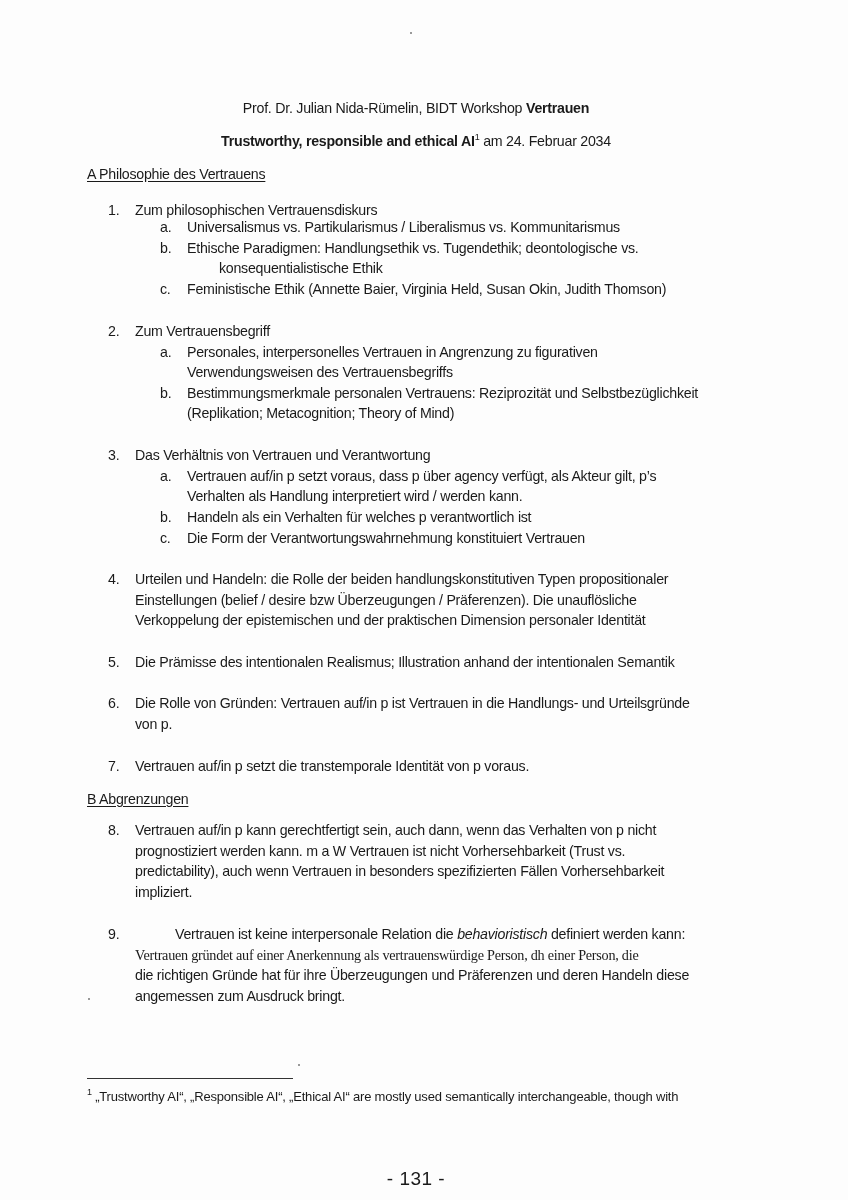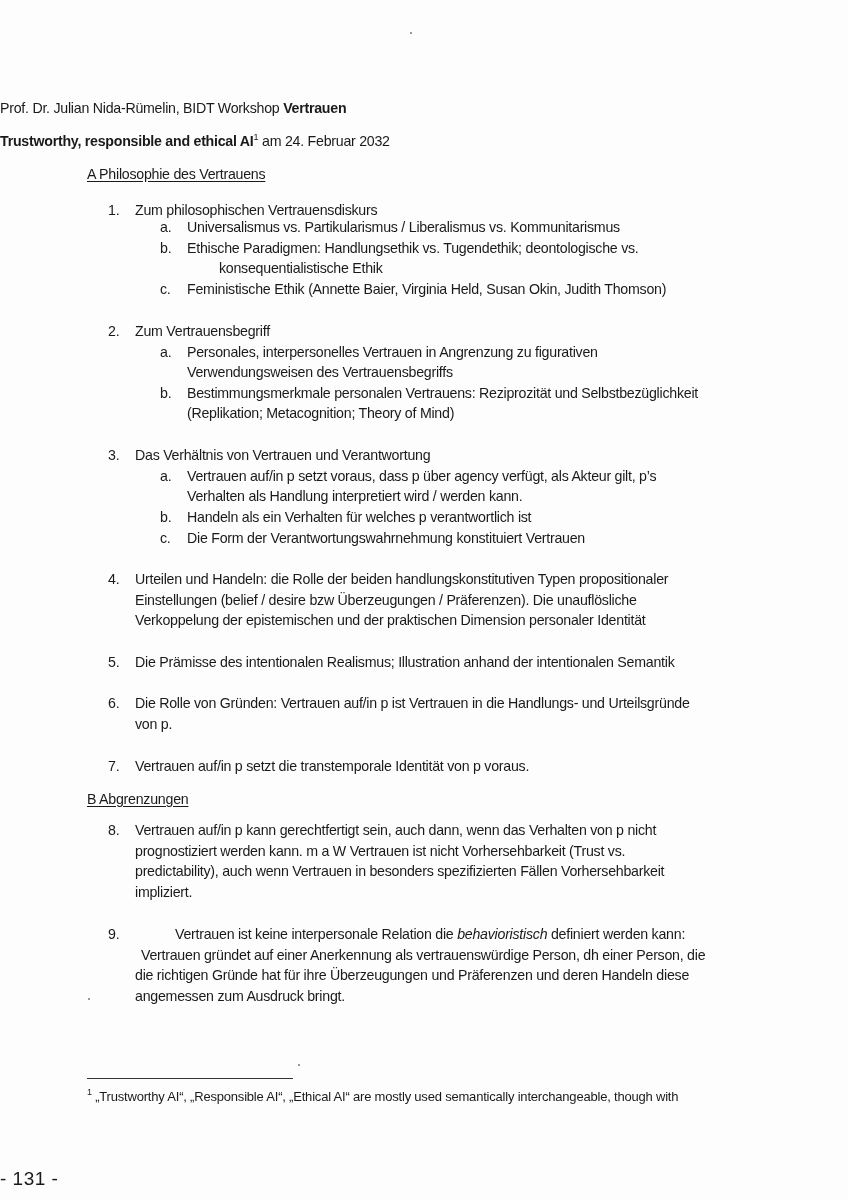--- a/index.html
+++ b/index.html
@@ -7,38 +7,38 @@
       width: 848px; height: 1200px;
       background: #fdfdfd;
       font-family: "Liberation Sans", sans-serif;
       color: #1a1a1a;
       position: relative;
       overflow: hidden;
     }
     .page { position: absolute; left: 0; top: 0; width: 848px; height: 1200px; }
     .abs { position: absolute; white-space: nowrap; }
     .t { font-size: 14.2px; letter-spacing: -0.25px; line-height: 20.5px; }
-    .center { left: 0; width: 832px; }
+    .center { left: 0; width: 832px; text-align: center; }
     .bold { font-weight: bold; }
     .u { text-decoration: underline; text-underline-offset: 2px; }
     sup { font-size: 9px; vertical-align: 6px; line-height: 0; }
     .num { position: absolute; white-space: nowrap; }
     .txt { position: absolute; white-space: nowrap; }
     .fn { font-size: 13px; letter-spacing: -0.2px; line-height: 19.5px; }
     .rule { position: absolute; left: 87px; top: 1078px; width: 206px; height: 1px; background: #333; }
     .pageno { font-size: 19px; letter-spacing: 0.5px; margin-top: 8px; }
     .dot { position: absolute; width: 2px; height: 2px; background: #777; border-radius: 1px; }
   </style>
 </head>
 <body>
 
 <div class="page">
 
   <div class="abs t center" style="top:98px;"><span>Prof. Dr. Julian Nida-Rümelin, BIDT Workshop </span><span class="bold">Vertrauen</span></div>
-  <div class="abs t center" style="top:131px;"><span class="bold">Trustworthy, responsible and ethical AI</span><sup>1</sup><span> am 24. Februar 2032</span></div>
+  <div class="abs t center" style="top:131px;"><span class="bold">Trustworthy, responsible and ethical AI</span><sup>1</sup><span> am 24. Februar 2034</span></div>
 
   <div class="abs t u" style="left:87px; top:164px;">A Philosophie des Vertrauens</div>
 
   <div>
     <div class="num t" style="left:108px; top:200px;">1.</div>
     <div class="txt t" style="left:135px; top:200px;">Zum philosophischen Vertrauensdiskurs</div>
     <div class="num t" style="left:160px; top:217px;">a.</div>
     <div class="txt t" style="left:187px; top:217px;">Universalismus vs. Partikularismus / Liberalismus vs. Kommunitarismus</div>
     <div class="num t" style="left:160px; top:238px;">b.</div>
     <div class="txt t" style="left:187px; top:238px;">Ethische Paradigmen: Handlungsethik vs. Tugendethik; deontologische vs.</div>
@@ -99,21 +99,21 @@
     <div class="num t" style="left:108px; top:820px;">8.</div>
     <div class="txt t" style="left:135px; top:820px;text-align:center;">Vertrauen auf/in p kann gerechtfertigt sein, auch dann, wenn das Verhalten von p nicht</div>
     <div class="txt t" style="left:135px; top:841px;">prognostiziert werden kann. m a W Vertrauen ist nicht Vorhersehbarkeit (Trust vs.</div>
     <div class="txt t" style="left:135px; top:861px;">predictability), auch wenn Vertrauen in besonders spezifizierten Fällen Vorhersehbarkeit</div>
     <div class="txt t" style="left:135px; top:882px;">impliziert.</div>
   </div>
 
   <div>
     <div class="num t" style="left:108px; top:924px;">9.</div>
     <div class="txt t" style="left:135px; top:924px;margin-left:40px;"><span>Vertrauen ist keine interpersonale Relation die </span><em>behavioristisch</em><span> definiert werden kann:</span></div>
-    <div class="txt t" style="left:141px; top:945px;">Vertrauen gründet auf einer Anerkennung als vertrauenswürdige Person, dh einer Person, die</div>
+    <div class="txt t" style="left:135px; top:945px;font-family:Liberation Serif, serif;">Vertrauen gründet auf einer Anerkennung als vertrauenswürdige Person, dh einer Person, die</div>
     <div class="txt t" style="left:135px; top:965px;">die richtigen Gründe hat für ihre Überzeugungen und Präferenzen und deren Handeln diese</div>
     <div class="txt t" style="left:135px; top:986px;">angemessen zum Ausdruck bringt.</div>
   </div>
 
   <div class="rule"></div>
   <div class="abs fn" style="left:87px; top:1087px;"><sup>1</sup><span> „Trustworthy AI“, „Responsible AI“, „Ethical AI“ are mostly used semantically interchangeable, though with</span></div>
 
   <div class="abs pageno center" style="top:1160px;">- 131 -</div>
 
   <div class="dot" style="left:410px; top:32px;"></div>

